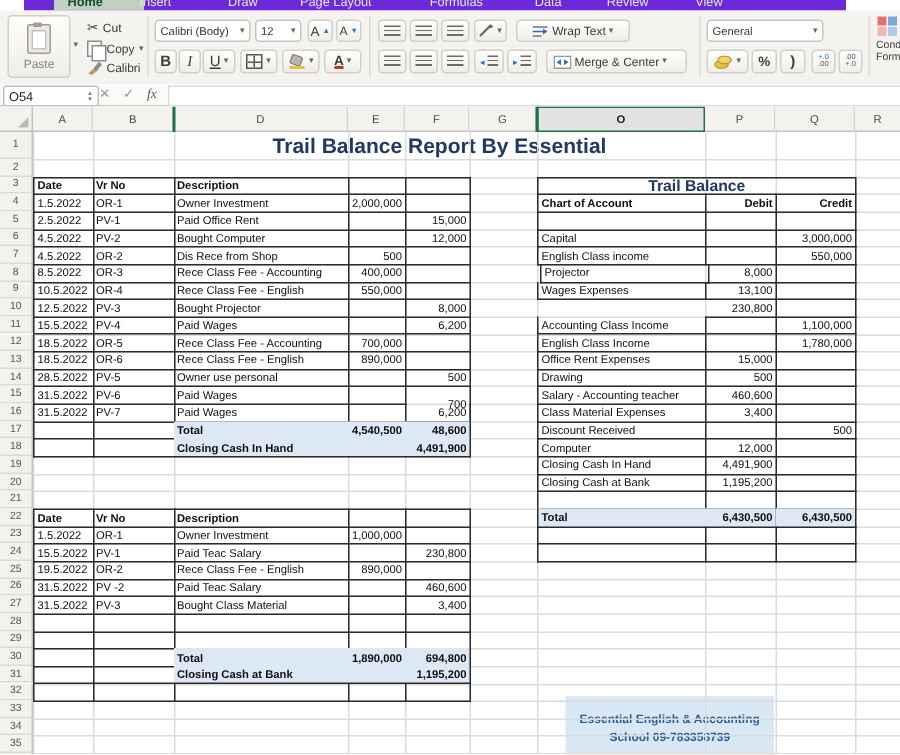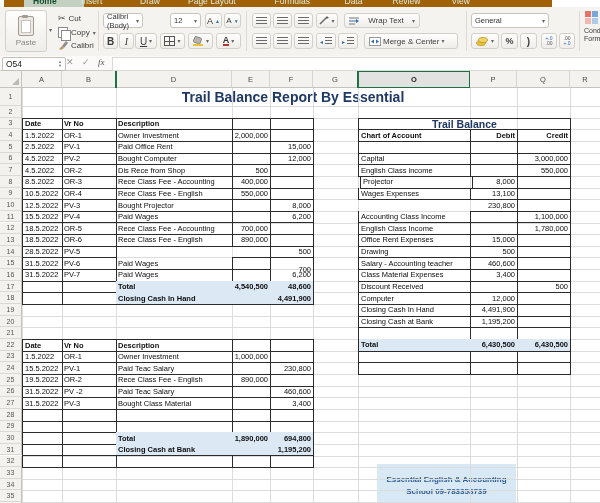--- a/index.html
+++ b/index.html
@@ -1,19 +1,19 @@
 <!DOCTYPE html>
 <html><head>
 <meta charset="utf-8">
 <style>
   html,body{margin:0;padding:0}
   body{width:600px;height:503px;position:relative;overflow:hidden;background:#fff;
        font-family:"Liberation Sans","DejaVu Sans",sans-serif;-webkit-font-smoothing:antialiased}
   
-  #tabbar{position:absolute;left:4px;top:0;width:548px;height:7px;background:#a16207;overflow:hidden}
+  #tabbar{position:absolute;left:16px;top:0;width:548px;height:7px;background:#6d28d9;overflow:hidden}
   .tab{position:absolute;top:-7px;height:14px;line-height:16px;font-size:8.5px;color:#dcebe2;
        padding:0 9px;border-radius:3px 3px 0 0;white-space:nowrap}
   .tab.active{background:#c3d0c1;color:#14502f;font-weight:bold}
   
   #ribbon{position:absolute;left:0;top:7px;width:600px;height:49px;background:#f5f3f0;border-bottom:1px solid #c9c6c1}
   .rb{position:absolute;box-sizing:border-box;background:linear-gradient(#fefefd,#efede9);
       border:1px solid #d3d0ca;border-radius:3px;color:#3c3c3c;font-size:8px;
       display:flex;align-items:center;justify-content:center;gap:2px;white-space:nowrap}
   .flat{position:absolute;display:flex;align-items:center;gap:3px;font-size:8px;color:#3c3c3c;white-space:nowrap}
   .combo{position:absolute;box-sizing:border-box;background:#fff;border:1px solid #c8c5bf;border-radius:3px;
@@ -93,21 +93,21 @@
   </div>
   <div class="flat" style="left:58px;top:34px">
     <svg width="10" height="9">
         <path d="M1 8 L4 5 L6 7 L3 9 Z" fill="#c09a62"></path>
         <path d="M4 5 L8 0 L10 2 L6 7 Z" fill="#8d8d8d"></path>
       </svg>
     <span>Calibri</span>
   </div>
   <div class="vdiv" style="left:98px"></div>
 
-  <div class="combo" style="left:103px;top:6px;width:40px;height:15px">
+  <div class="combo" style="left:103px;top:6px;width:64px;height:15px">
     <span style="overflow:hidden">Calibri (Body)</span>
     <span class="caret">▾</span>
   </div>
   <div class="combo" style="left:170px;top:6px;width:31px;height:15px">
     <span>12</span>
     <span class="caret">▾</span>
   </div>
   <div class="rb" style="left:205px;top:6px;width:17px;height:15px">
     <span style="font-size:9px">A</span>
       <span style="font-size:5px;color:#2f6fb5">▲</span>
@@ -169,21 +169,21 @@
       <span class="lines"></span>
     </div>
   <div class="rb" style="left:316px;top:26px;width:20px;height:16px">
     <span style="color:#2f6fb5;font-size:6px">◂</span>
       <span class="lines" style="width:7px"></span>
   </div>
   <div class="rb" style="left:338px;top:26px;width:20px;height:16px">
     <span style="color:#2f6fb5;font-size:6px">▸</span>
       <span class="lines" style="width:7px"></span>
   </div>
-  <div class="rb" style="left:344px;top:6px;width:76px;height:15px;justify-content:space-between;padding:0 4px">
+  <div class="rb" style="left:344px;top:6px;width:76px;height:15px;justify-content:center;padding:0 4px">
     <svg width="11" height="8">
         <line x1="0" y1="1" x2="10" y2="1" stroke="#777" stroke-width="1"></line>
         <line x1="0" y1="4" x2="7" y2="4" stroke="#2f6fb5" stroke-width="1"></line>
         <path d="M7 2 L10 4 L7 6 Z" fill="#2f6fb5"></path>
         <line x1="0" y1="7" x2="6" y2="7" stroke="#777" stroke-width="1"></line>
       </svg>
     <span>Wrap Text</span>
     <span class="caret">▾</span>
   </div>
   <div class="rb" style="left:364px;top:26px;width:94px;height:16px;justify-content:flex-start;padding:0 4px">
@@ -402,20 +402,21 @@
     <div class="tc" style="left: 116px; top: 151.5px; width: 117px; height: 12.65px;">Rece Class Fee - Accounting</div>
     <div class="tc num" style="left: 232px; top: 151.5px; width: 39px; height: 12.65px;">700,000</div>
     <div class="tc num" style="left: 270px; top: 151.5px; width: 44px; height: 12.65px;"></div>
     <div class="tc bl" style="left: 22px; top: 163.15px; width: 41px; height: 12.65px;">18.5.2022</div>
     <div class="tc" style="left: 62px; top: 163.15px; width: 55px; height: 12.65px;">OR-6</div>
     <div class="tc" style="left: 116px; top: 163.15px; width: 117px; height: 12.65px;">Rece Class Fee - English</div>
     <div class="tc num" style="left: 232px; top: 163.15px; width: 39px; height: 12.65px;">890,000</div>
     <div class="tc num" style="left: 270px; top: 163.15px; width: 44px; height: 12.65px;"></div>
     <div class="tc bl" style="left: 22px; top: 174.8px; width: 41px; height: 12.65px;">28.5.2022</div>
     <div class="tc" style="left: 62px; top: 174.8px; width: 55px; height: 12.65px;">PV-5</div>
+    <div class="tc" style="left: 116px; top: 174.8px; width: 117px; height: 12.65px;">Owner use personal</div>
     <div class="tc num" style="left: 232px; top: 174.8px; width: 39px; height: 12.65px;"></div>
     <div class="tc num" style="left: 270px; top: 174.8px; width: 44px; height: 12.65px;">500</div>
     <div class="tc bl" style="left: 22px; top: 186.45px; width: 41px; height: 12.65px;">31.5.2022</div>
     <div class="tc" style="left: 62px; top: 186.45px; width: 55px; height: 12.65px;">PV-6</div>
     <div class="tc" style="left: 116px; top: 186.45px; width: 117px; height: 12.65px;">Paid Wages</div>
     <div class="tc num" style="left: 232px; top: 186.45px; width: 39px; height: 12.65px;"></div>
     <div class="tc num" style="left: 270px; top: 186.45px; width: 44px; height: 25px;">700</div>
     <div class="tc bl" style="left: 22px; top: 198.1px; width: 41px; height: 12.65px;">31.5.2022</div>
     <div class="tc" style="left: 62px; top: 198.1px; width: 55px; height: 12.65px;">PV-7</div>
     <div class="tc" style="left: 116px; top: 198.1px; width: 117px; height: 12.65px;">Paid Wages</div>

